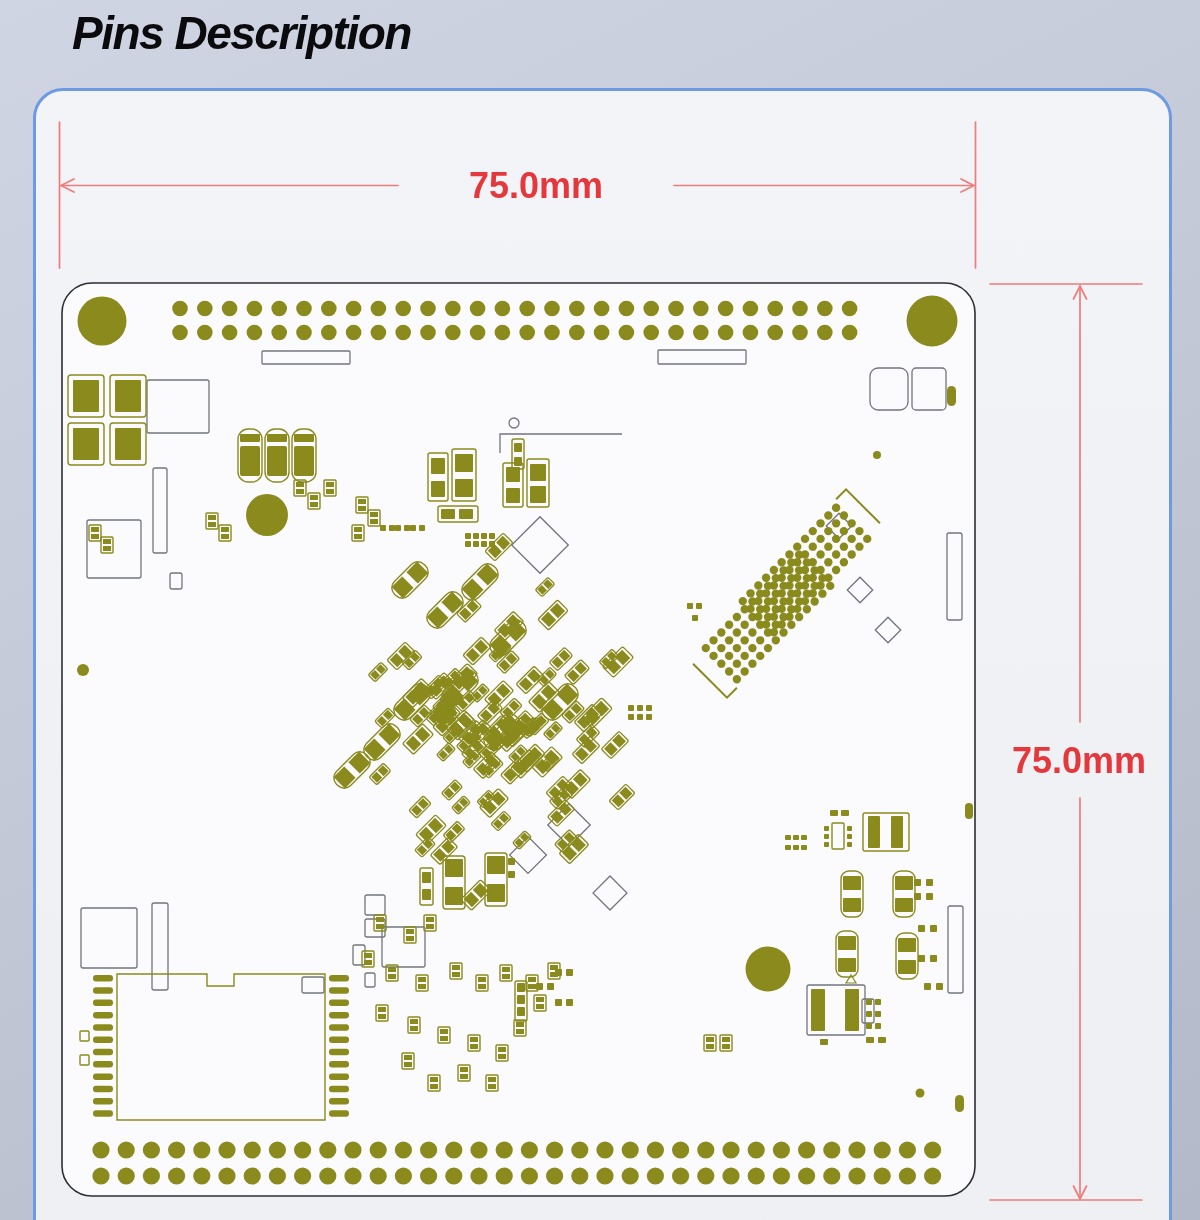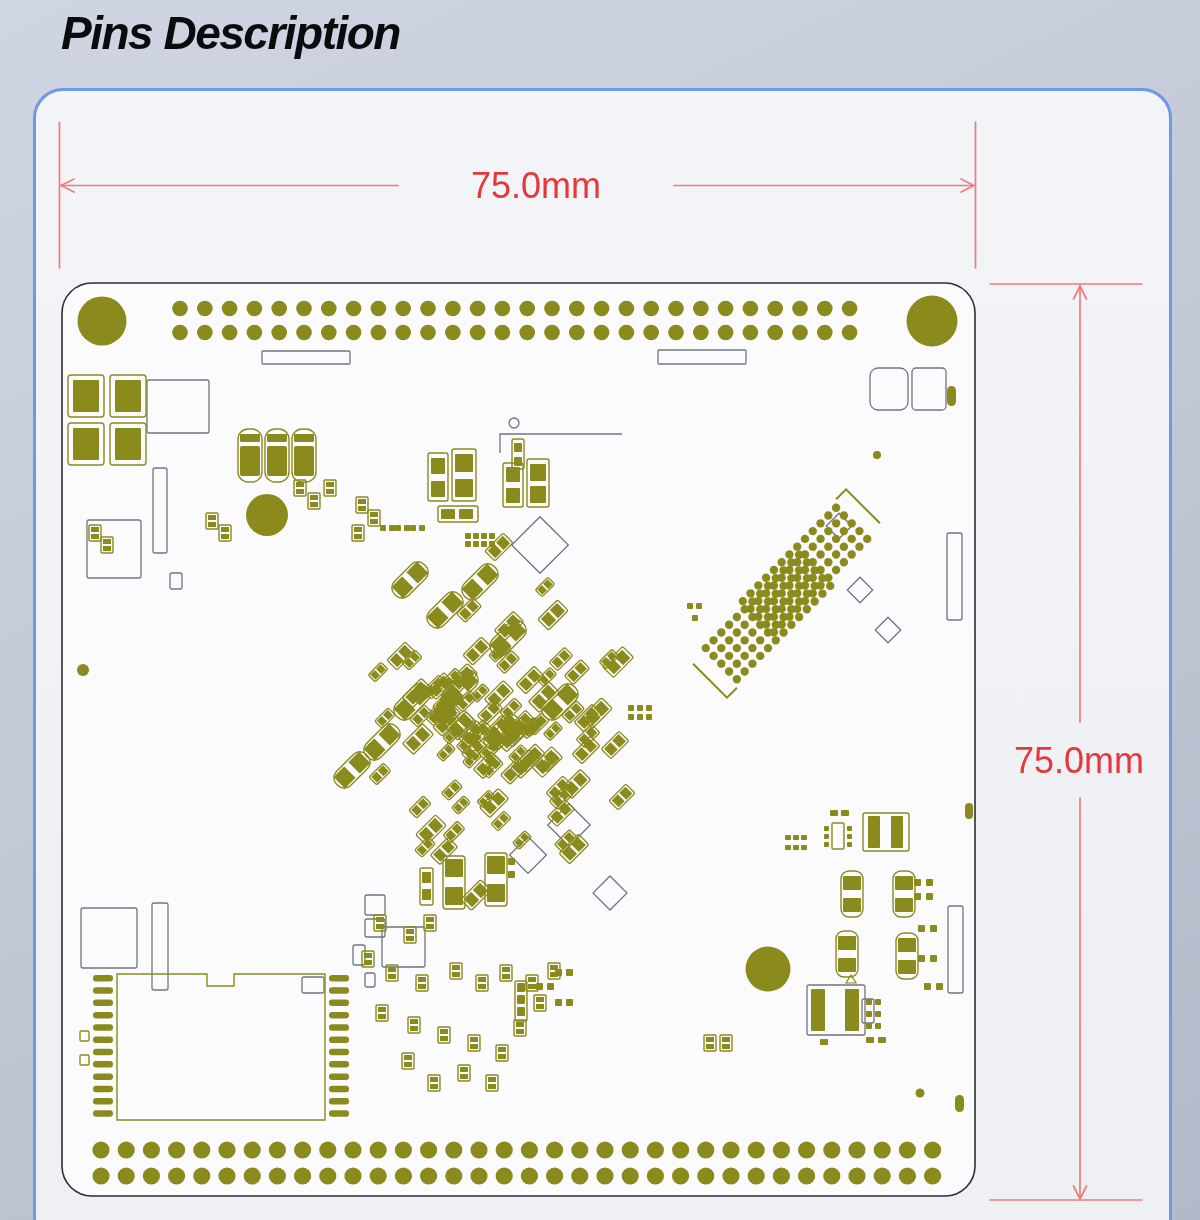--- a/index.html
+++ b/index.html
@@ -7,27 +7,27 @@
     width:1200px;height:1220px;position:relative;overflow:hidden;
     font-family:"Liberation Sans","DejaVu Sans",sans-serif;
     background:linear-gradient(155deg,#cfd5e2 0%,#c6ccd9 35%,#b3b9c8 100%);
   }
   .card{
     position:absolute;left:33px;top:88px;width:1139px;height:1500px;
     border-radius:30px;border:3px solid #6e99e3;box-sizing:border-box;
     background:linear-gradient(180deg,#f3f4f8 0%,#eef0f4 60%,#edeff3 100%);
   }
   .title{
-    position:absolute;left:61px;top:6px;margin:0;
+    position:absolute;left:72px;top:6px;margin:0;
     font-size:46px;font-weight:bold;font-style:italic;letter-spacing:-1.5px;
     color:#0b0b0d;
   }
   .dim-label{
     position:absolute;transform:translate(-50%,-50%);
-    font-size:36px;font-weight:400;white-space:nowrap;
+    font-size:36px;font-weight:700;white-space:nowrap;
   }
   #dimw{left:536px;top:186px;}
   #dimh{left:1079px;top:761px;}
   svg{position:absolute;left:0;top:0;}
 </style>
 </head>
 <body>
 
 <div class="card"></div>
 <h1 class="title" style="color: rgb(11, 11, 13);">Pins Description</h1>

